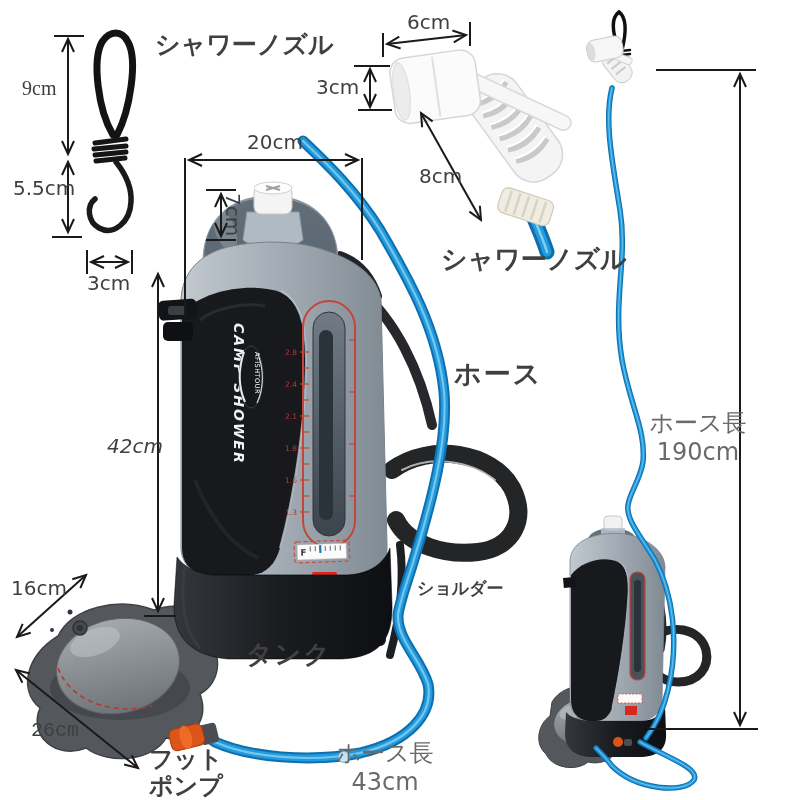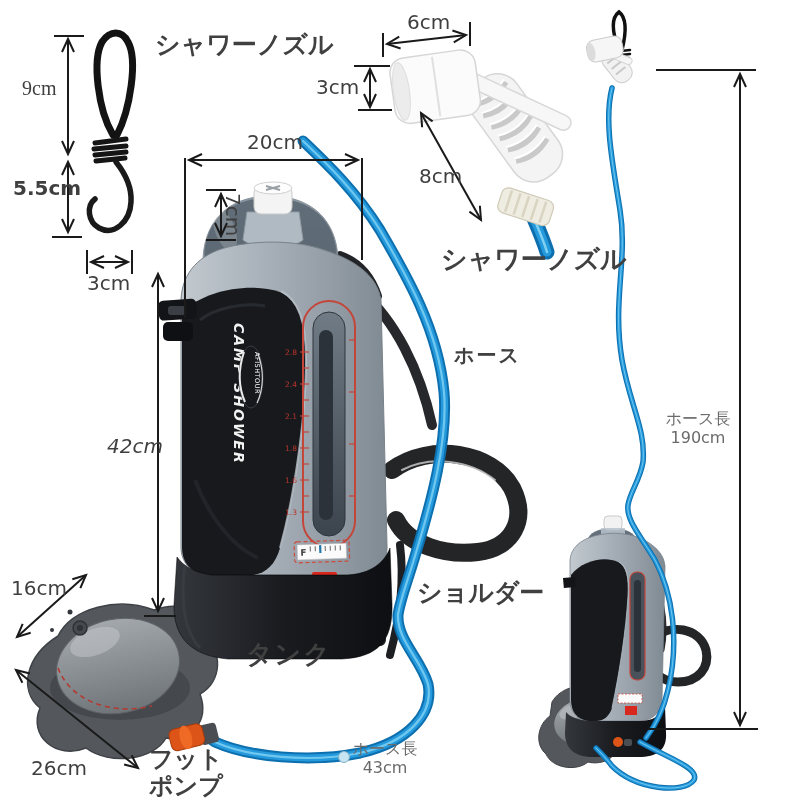--- a/index.html
+++ b/index.html
@@ -2,21 +2,21 @@
 <html><head>
 <meta charset="utf-8">
 <style>
   html,body{margin:0;padding:0;background:#ffffff;}
   .canvas{position:relative;width:800px;height:800px;overflow:hidden;background:#fff;
           font-family:"DejaVu Sans","Liberation Sans",sans-serif;}
   .art{position:absolute;left:0;top:0;}
   .lbl{position:absolute;color:#404040;font-weight:bold;line-height:1.13;white-space:nowrap;}
   .dim{position:absolute;color:#3f3f3f;font-size:20px;white-space:nowrap;}
   .dim-rot{transform:rotate(90deg);transform-origin:0 0;}
-  .note{position:absolute;color:#6a6a6a;font-size:16px;line-height:1.2;text-align:center;white-space:nowrap;}
+  .note{position:absolute;color:#6a6a6a;font-size:24px;line-height:1.2;text-align:center;white-space:nowrap;}
 </style>
 </head>
 <body>
 
 <div class="canvas">
 
 <svg class="art" width="800" height="800" viewBox="0 0 800 800">
   <defs>
     <marker id="ar" markerWidth="20" markerHeight="16" refX="16" refY="8" orient="auto-start-reverse" markerUnits="userSpaceOnUse">
       <path d="M3,2 L16,8 L3,14" fill="none" stroke="#1a1a1a" stroke-width="2"></path>
@@ -343,23 +343,23 @@
     <line x1="740" y1="74" x2="740" y2="725" marker-start="url(#ar)" marker-end="url(#ar)"></line>
   </g>
 </svg>
 
 <div class="lbl" style="left:155px;top:31px;font-size:25px;">
   <div>シャワーノズル</div>
 </div>
 
 <div class="lbl" style="left:441px;top:245px;font-size:26px;">シャワーノズル</div>
 
-<div class="lbl" style="left:454px;top:344px;font-size:20px;letter-spacing:2px;">ホース</div>
-
-<div class="lbl" style="left:417px;top:579px;font-size:25px;text-align:center;">
+<div class="lbl" style="left:454px;top:359px;font-size:27px;letter-spacing:2px;">ホース</div>
+
+<div class="lbl" style="left:417px;top:579px;font-size:17px;text-align:center;">
   <div>ショルダー</div>
 </div>
 
 <div class="lbl" style="left:246px;top:640px;font-size:26px;letter-spacing:2px;">タンク</div>
 
 <div class="lbl" style="left:149px;top:746px;font-size:24px;">
   <div>フット</div>
   <div>ポンプ</div>
 </div>
 
@@ -367,24 +367,24 @@
   <div>ホース長</div>
   <div>43cm</div>
 </div>
 
 <div class="note" style="left:645px;top:409px;width:106px;">
   <div>ホース長</div>
   <div>190cm</div>
 </div>
 
 <div class="dim" style="left:22px;top:77px;font-family:Liberation Serif, serif;">9cm</div>
-<div class="dim" style="left:13px;top:176px;font-weight:bold;">5.5cm</div>
+<div class="dim" style="left:13px;top:176px;">5.5cm</div>
 <div class="dim" style="left:87px;top:271px;">3cm</div>
 <div class="dim" style="left:407px;top:10px;">6cm</div>
 <div class="dim" style="left:316px;top:75px;">3cm</div>
 <div class="dim" style="left:419px;top:164px;">8cm</div>
 <div class="dim" style="left:247px;top:130px;">20cm</div>
 <div class="dim dim-rot" style="left:245px;top:193px;">7cm</div>
 <div class="dim" style="left:107px;top:434px;font-style:italic;">42cm</div>
 <div class="dim" style="left:11px;top:576px;">16cm</div>
-<div class="dim" style="left:31px;top:756px;">26cm</div>
+<div class="dim" style="left:31px;top:719px;font-family:Liberation Mono, monospace;">26cm</div>
 
 </div>
 
 </body></html>

